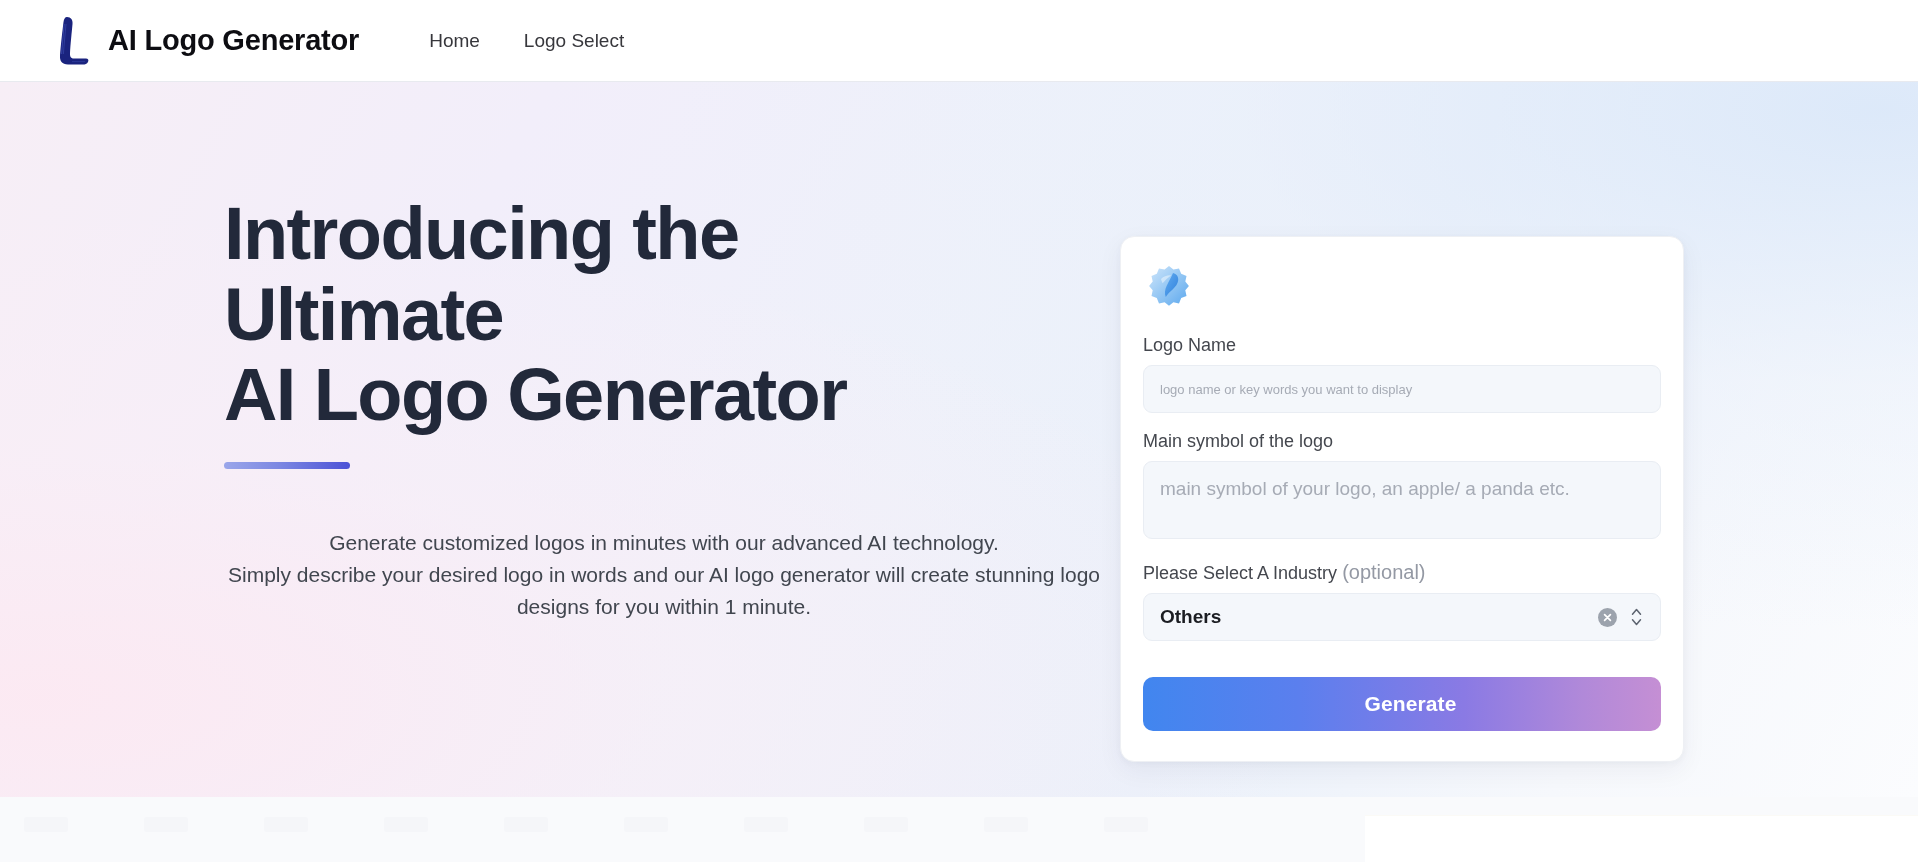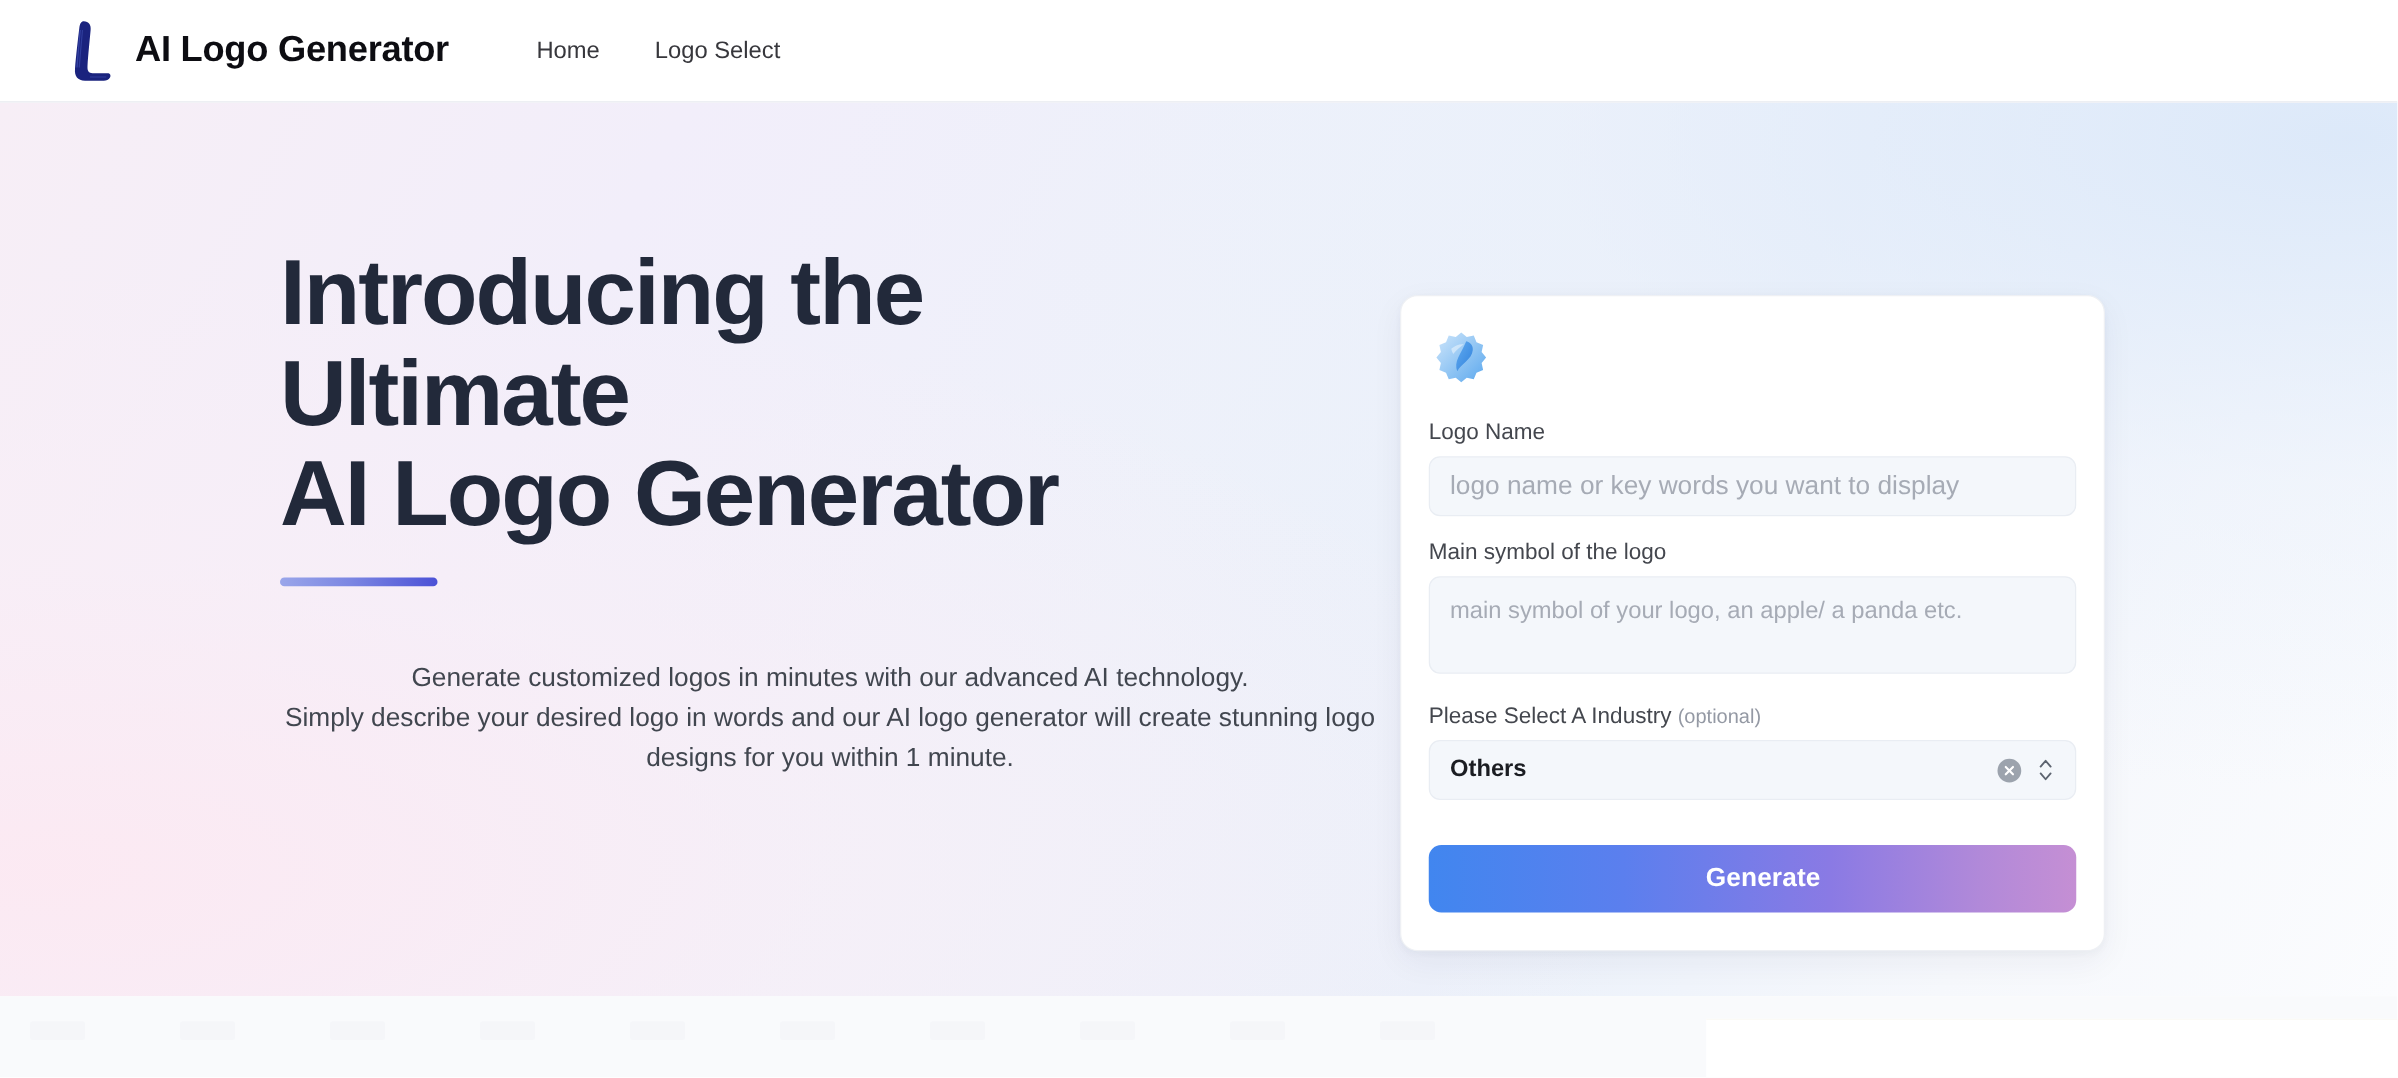--- a/index.html
+++ b/index.html
@@ -114,37 +114,37 @@
   .card-logo-icon { width: 52px; height: 52px; display: block; margin-bottom: 20px; }
 
   .field-label {
     display: block;
     font-size: 18px;
     color: #44474e;
     margin-bottom: 9px;
     font-weight: 400;
   }
   .field-label .optional {
-    font-size: 16px;
+    font-size: 20px;
     color: #9499a4;
   }
 
   .text-input, .text-area, .select-box {
     width: 100%;
     background: #f4f7fb;
     border: 1px solid #e9edf3;
     border-radius: 9px;
     font-family: "Liberation Sans", sans-serif;
     color: #1b1d22;
     outline: none;
   }
 
   .text-input {
     height: 48px;
-    font-size: 21px;
+    font-size: 13px;
     padding: 0 16px;
   }
   .text-input::placeholder, .text-area::placeholder { color: #a6abb5; }
 
   .text-area {
     height: 78px;
     font-size: 19px;
     padding: 14px 16px;
     resize: none;
     line-height: 1.35;

